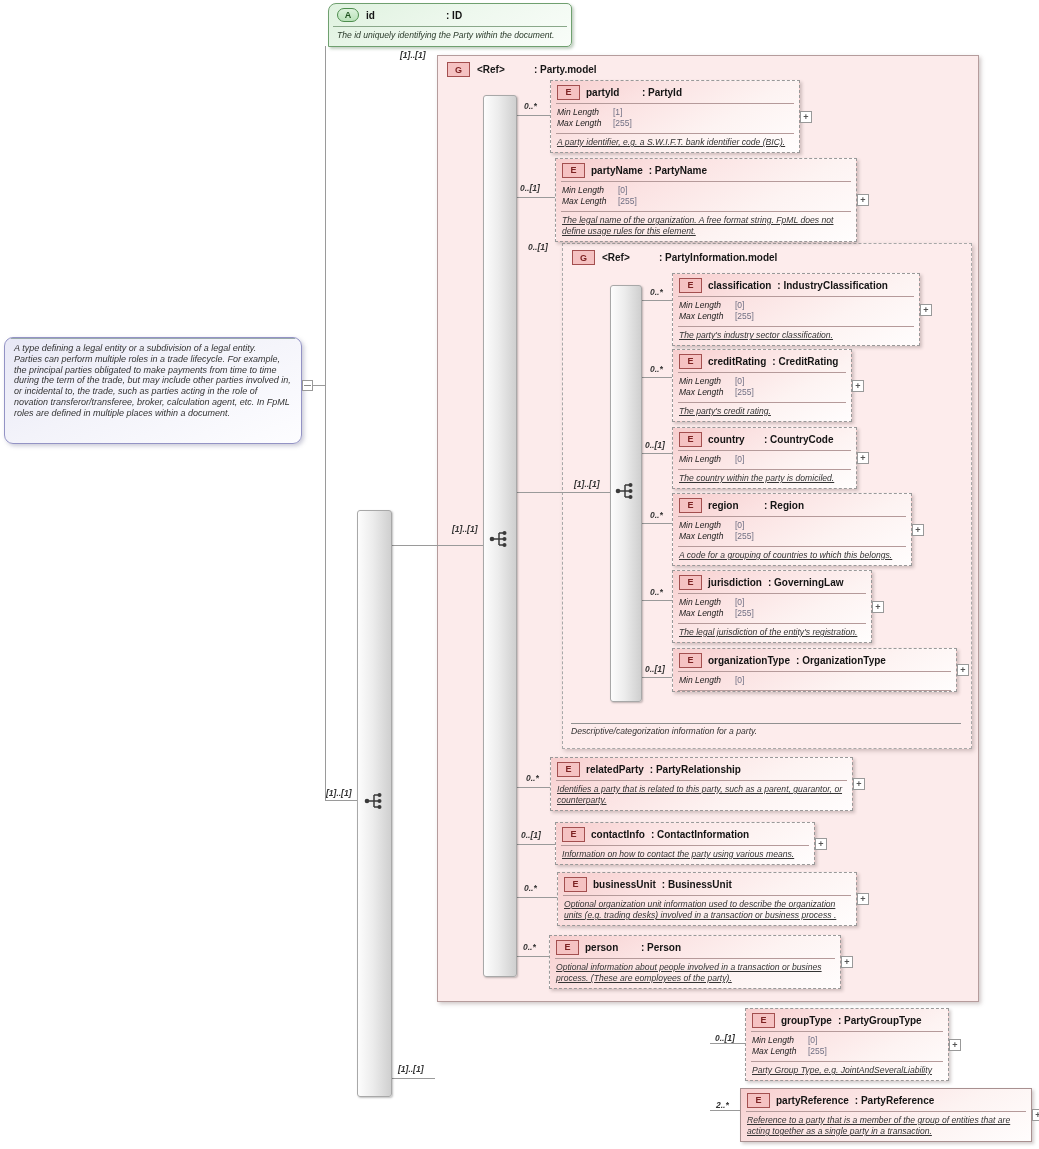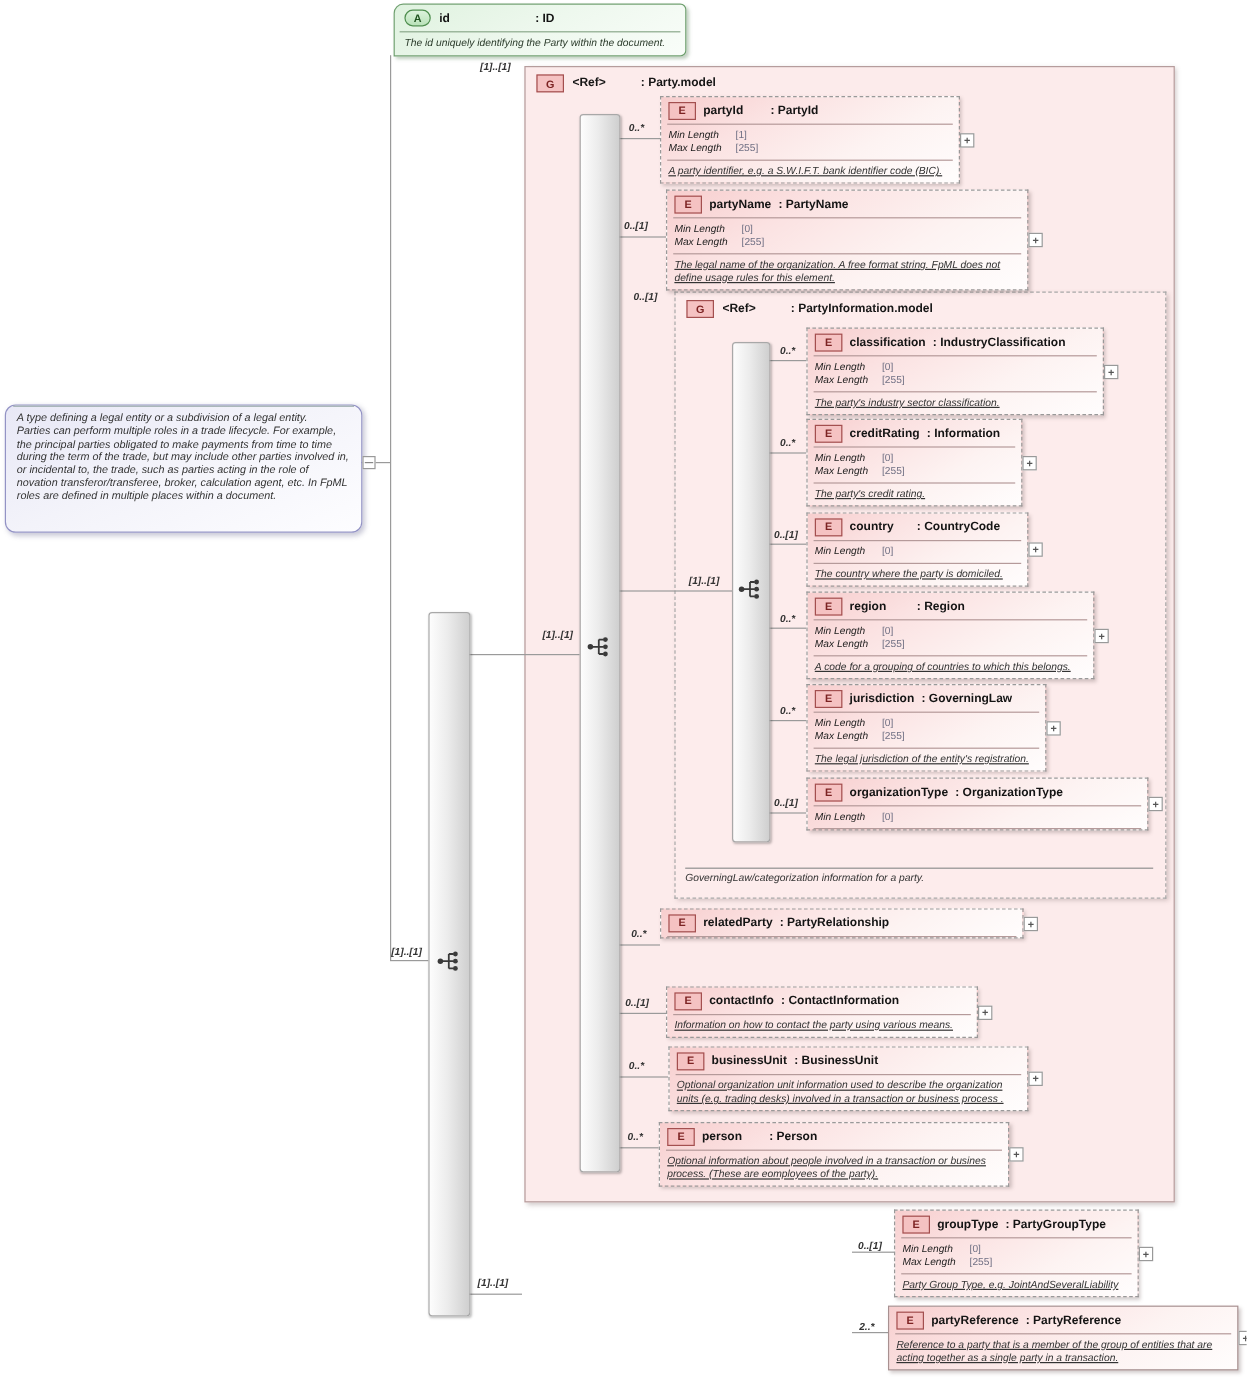--- a/index.html
+++ b/index.html
@@ -105,21 +105,21 @@
       <span class="g-type">: Party.model</span>
     </div>
   </div>
 
   <div class="gbox dashed" style="left:562px;top:243px;width:408px;height:504px;">
     <div class="g-head">
       <span class="badge g-badge">G</span>
       <span class="g-name">&lt;Ref&gt;</span>
       <span class="g-type">: PartyInformation.model</span>
     </div>
-    <div class="g-footer" style="top:479px;">GoverningLaw/categorization information for a party.</div>
+    <div class="g-footer" style="top:479px;">Descriptive/categorization information for a party.</div>
   </div>
 
 
   <div class="hline" style="left:300px;top:385px;width:25px;"></div>
   <div class="vline" style="left:325px;top:46px;height:754px;"></div>
   <div class="hline" style="left:325px;top:800px;width:32px;"></div>
   <div class="hline" style="left:390px;top:545px;width:93px;"></div>
   <div class="hline" style="left:390px;top:1078px;width:45px;"></div>
   <div class="hline" style="left:515px;top:115px;width:35px;"></div>
   <div class="hline" style="left:515px;top:197px;width:40px;"></div>
@@ -253,21 +253,21 @@
       </div>
     <div class="sep"></div>
     <div class="el-desc">The party's industry sector classification.</div>
     <div class="plus">+</div>
   </div>
 
   <div class="el" style="left:672px;top:349px;width:178px;">
     <div class="el-head">
         <span class="badge e-badge">E</span>
         <span class="el-name">creditRating</span>
-        <span class="el-type">: Information</span>
+        <span class="el-type">: CreditRating</span>
       </div>
     <div class="sep"></div>
     <div class="el-facets">
         <div class="facet-row">
           <span class="facet-label">Min Length</span>
           <span class="facet-val">[0]</span>
         </div>
         <div class="facet-row">
           <span class="facet-label">Max Length</span>
           <span class="facet-val">[255]</span>
@@ -285,21 +285,21 @@
         <span class="el-type">: CountryCode</span>
       </div>
     <div class="sep"></div>
     <div class="el-facets">
         <div class="facet-row">
           <span class="facet-label">Min Length</span>
           <span class="facet-val">[0]</span>
         </div>
       </div>
     <div class="sep"></div>
-    <div class="el-desc">The country where the party is domiciled.</div>
+    <div class="el-desc">The country within the party is domiciled.</div>
     <div class="plus">+</div>
   </div>
 
   <div class="el" style="left:672px;top:493px;width:238px;">
     <div class="el-head">
         <span class="badge e-badge">E</span>
         <span class="el-name">region</span>
         <span class="el-type">: Region</span>
       </div>
     <div class="sep"></div>
@@ -357,20 +357,21 @@
     <div class="plus">+</div>
   </div>
 
   <div class="el" style="left:550px;top:757px;width:301px;">
     <div class="el-head">
         <span class="badge e-badge">E</span>
         <span class="el-name">relatedParty</span>
         <span class="el-type">: PartyRelationship</span>
       </div>
     <div class="sep"></div>
+    <div class="el-desc">Identifies a party that is related to this party, such as a parent, guarantor, or counterparty.</div>
     <div class="plus">+</div>
   </div>
 
   <div class="el" style="left:555px;top:822px;width:258px;">
     <div class="el-head">
         <span class="badge e-badge">E</span>
         <span class="el-name">contactInfo</span>
         <span class="el-type">: ContactInformation</span>
       </div>
     <div class="sep"></div>

